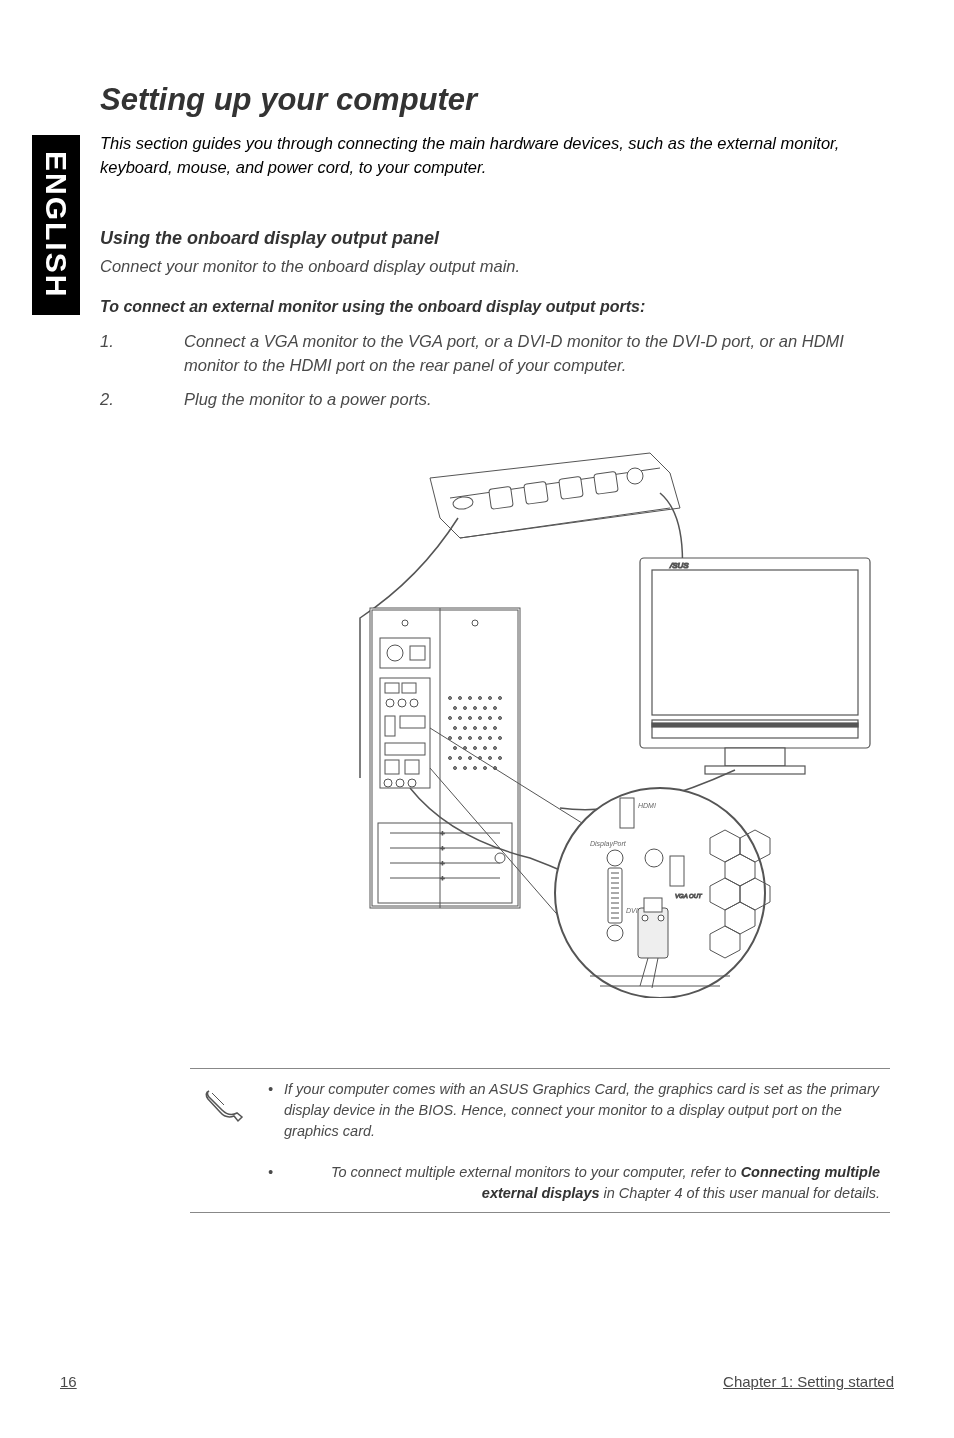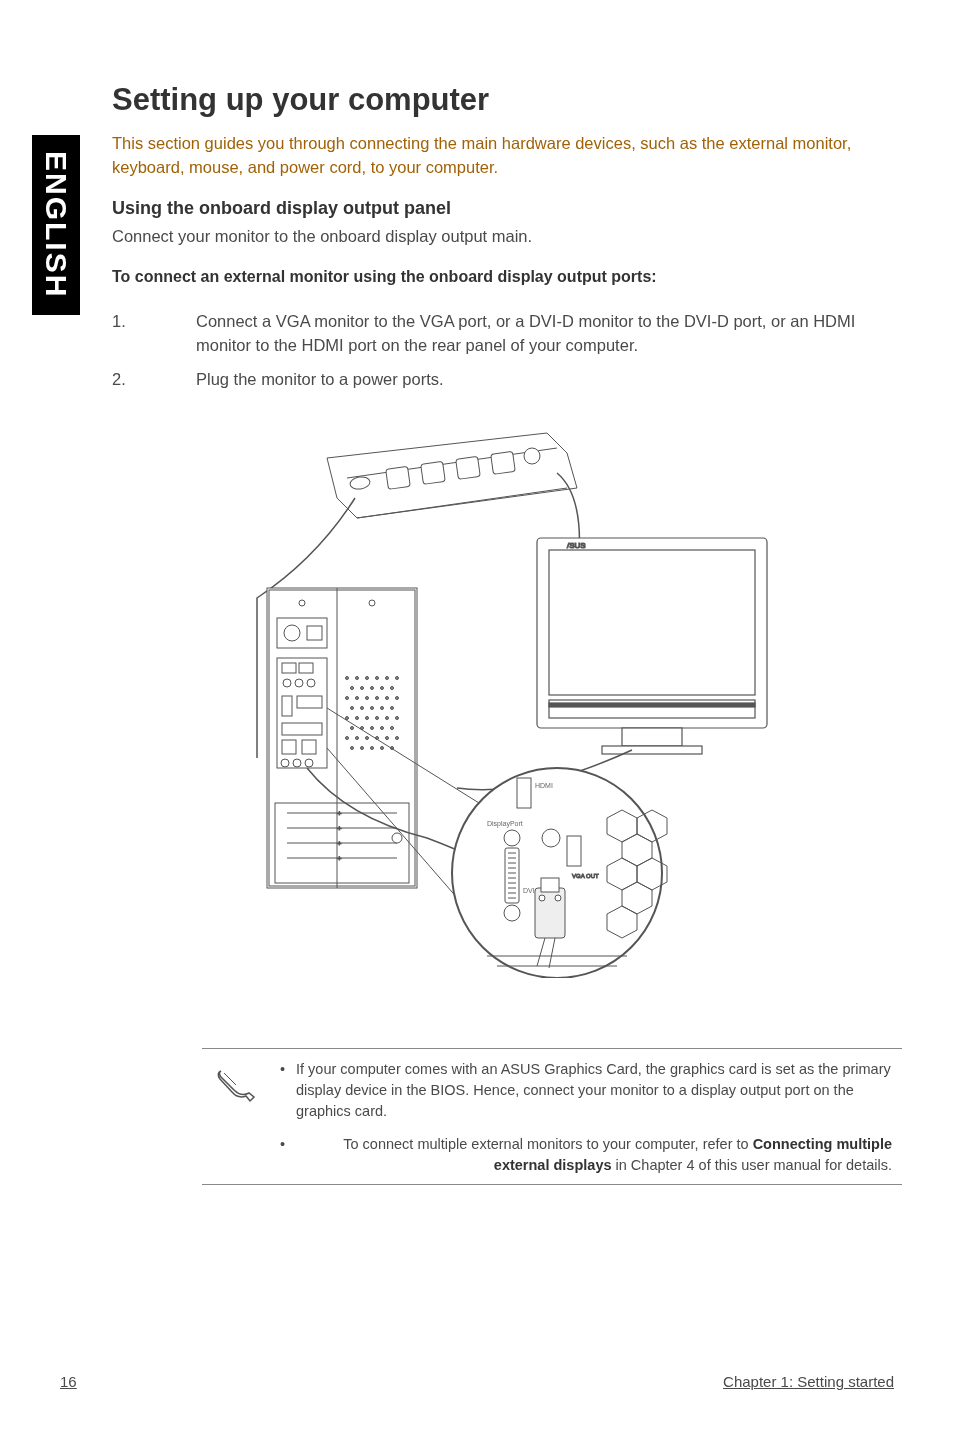--- a/index.html
+++ b/index.html
@@ -22,67 +22,68 @@
     font-weight: bold;
     font-size: 30px;
     display: flex;
     align-items: center;
     justify-content: center;
     writing-mode: vertical-rl;
     letter-spacing: 2px;
   }
   .content {
     position: absolute;
-    left: 112px;
+    left: 100px;
     top: 82px;
     width: 790px;
+    font-style: italic;
   }
   h1 {
     font-size: 31px;
     font-weight: bold;
     color: #333;
     margin-bottom: 14px;
   }
   .intro {
     font-size: 16.5px;
     line-height: 1.45;
-    color: #a16207;
-    margin-bottom: 18px;
+    color: #000000;
+    margin-bottom: 48px;
   }
   h2 {
     font-size: 18px;
     font-weight: bold;
     color: #333;
     margin-bottom: 8px;
   }
   .sub {
     font-size: 16.5px;
     color: #4a4a4a;
     margin-bottom: 22px;
   }
   h3 {
     font-size: 16px;
     font-weight: bold;
     color: #333;
-    margin-bottom: 24px;
+    margin-bottom: 14px;
   }
   .steps { margin-bottom: 26px; }
   .step {
     display: flex;
     margin-bottom: 10px;
     font-size: 16.5px;
     line-height: 1.45;
     color: #4a4a4a;
   }
   .step-num { width: 48px; flex-shrink:0; }
   .step-body { flex: 1; margin-left: 36px; }
   .figure {
     width: 100%;
     display: flex;
-    justify-content: center;
+    justify-content: flex-end;
     margin-top: 10px;
     margin-bottom: 70px;
   }
   .figure svg { width: 560px; height: 560px; }
   .note-hr-top, .note-hr-bot {
     border: none;
     border-top: 1px solid #888;
   }
   .note-wrap {
     display: flex;
@@ -94,21 +95,21 @@
     list-style: none;
     flex: 1;
     padding-right: 10px;
   }
   .note-list li {
     position: relative;
     padding-left: 16px;
     font-size: 14.5px;
     line-height: 1.45;
     color: #4a4a4a;
-    margin-bottom: 12px;
+    margin-bottom: 20px;
   }
   .note-list li:last-child { margin-bottom: 0; text-align: right; }
   .note-list li::before {
     content: "•";
     position: absolute;
     left: 0;
     top: 0;
   }
   .note-list li b { color: #333; }
   .footer {

